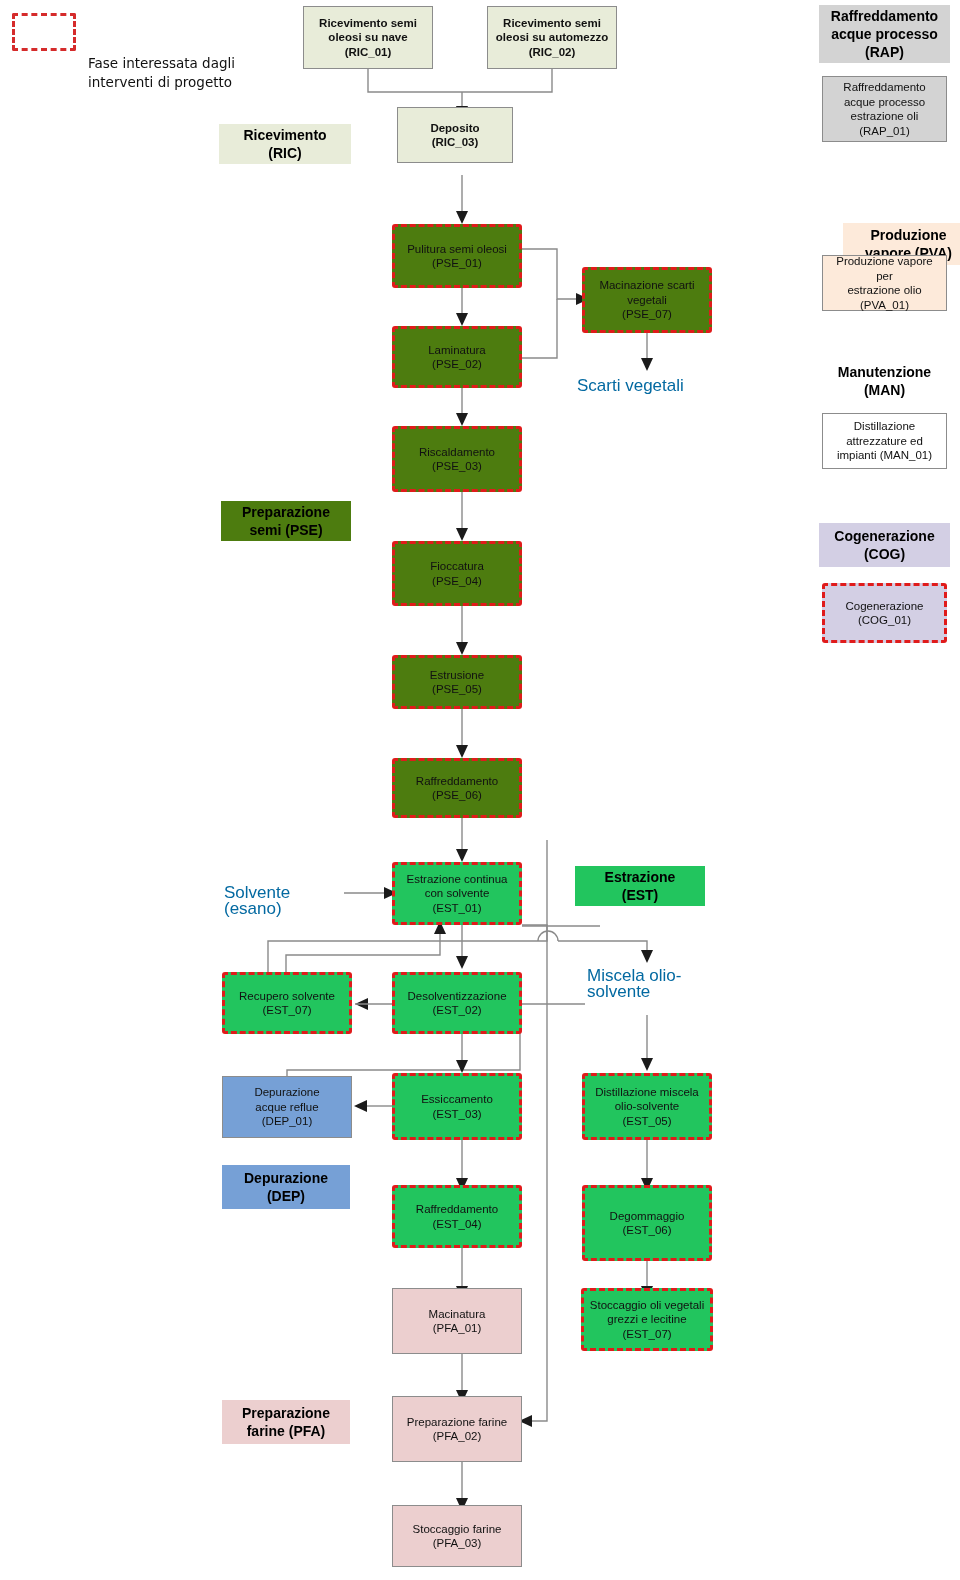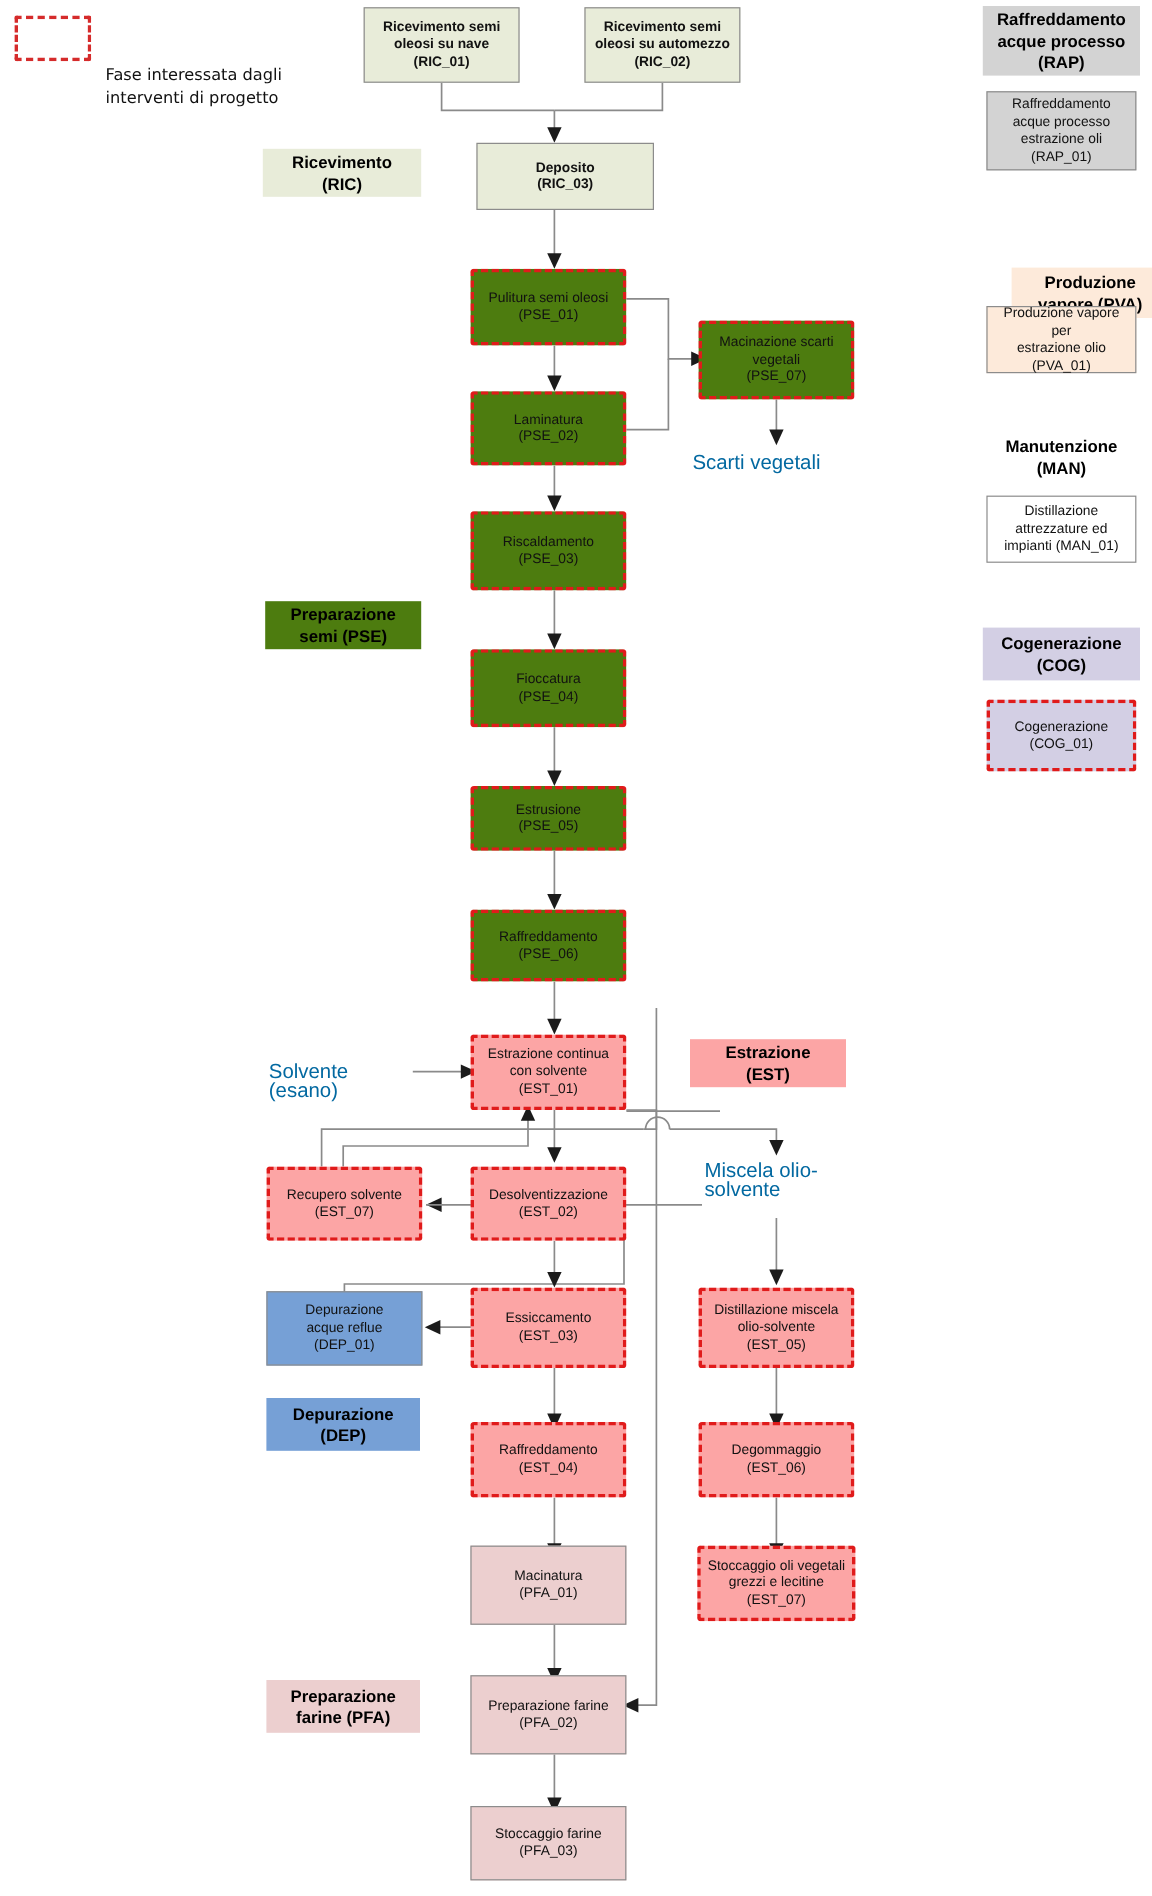--- a/index.html
+++ b/index.html
@@ -17,21 +17,21 @@
     color:#111;
     padding:2px 4px;
     white-space:pre-line;
   }
   .node.solid{border:1px solid #8c8c8c;}
   .node.dashed{border:3px dashed #e01b1b;border-radius:3px;}
 
   
   .f-ric{background:#e8ecd9;font-weight:bold;}
   .f-pse{background:#4d7c0f;}
-  .f-est{background:#fca5a5;}
+  .f-est{background:#22c55e;}
   .f-rap{background:#d3d3d3;}
   .f-pva{background:#fdeada;}
   .f-man{background:#ffffff;}
   .f-cog{background:#d3cfe4;}
   .f-dep{background:#76a0d6;}
   .f-pfa{background:#eccfcf;}
 
   
   .chip{
     position:absolute;
@@ -199,21 +199,21 @@
     <line x1="647" y1="1248" x2="647" y2="1288"></line>
     <polygon class="head" points="647,1299 641,1286 653,1286"></polygon>
   </svg>
 
   <div class="node solid f-ric" style="left:303px;top:6px;width:130px;height:63px;">Ricevimento semi
 oleosi su nave
 (RIC_01)</div>
   <div class="node solid f-ric" style="left:487px;top:6px;width:130px;height:63px;">Ricevimento semi
 oleosi su automezzo
 (RIC_02)</div>
-  <div class="node solid f-ric" style="left:397px;top:119px;width:148px;height:56px;">Deposito
+  <div class="node solid f-ric" style="left:397px;top:107px;width:116px;height:56px;">Deposito
 (RIC_03)</div>
 
   <div class="node dashed f-pse" style="left:392px;top:224px;width:130px;height:64px;">Pulitura semi oleosi
 (PSE_01)</div>
   <div class="node dashed f-pse" style="left:392px;top:326px;width:130px;height:62px;">Laminatura
 (PSE_02)</div>
   <div class="node dashed f-pse" style="left:582px;top:267px;width:130px;height:66px;">Macinazione scarti
 vegetali
 (PSE_07)</div>
   <div class="node dashed f-pse" style="left:392px;top:426px;width:130px;height:66px;">Riscaldamento
@@ -232,21 +232,21 @@
 (EST_07)</div>
   <div class="node dashed f-est" style="left:392px;top:972px;width:130px;height:62px;">Desolventizzazione
 (EST_02)</div>
   <div class="node dashed f-est" style="left:392px;top:1073px;width:130px;height:67px;">Essiccamento
 (EST_03)</div>
   <div class="node dashed f-est" style="left:392px;top:1185px;width:130px;height:63px;">Raffreddamento
 (EST_04)</div>
   <div class="node dashed f-est" style="left:582px;top:1073px;width:130px;height:67px;">Distillazione miscela
 olio-solvente
 (EST_05)</div>
-  <div class="node dashed f-est" style="left:582px;top:1185px;width:130px;height:63px;">Degommaggio
+  <div class="node dashed f-est" style="left:582px;top:1185px;width:130px;height:76px;">Degommaggio
 (EST_06)</div>
   <div class="node dashed f-est" style="left:581px;top:1288px;width:132px;height:63px;">Stoccaggio oli vegetali
 grezzi e lecitine
 (EST_07)</div>
 
   <div class="node solid f-dep" style="left:222px;top:1076px;width:130px;height:62px;">Depurazione
 acque reflue
 (DEP_01)</div>
 
   <div class="node solid f-pfa" style="left:392px;top:1288px;width:130px;height:66px;">Macinatura

